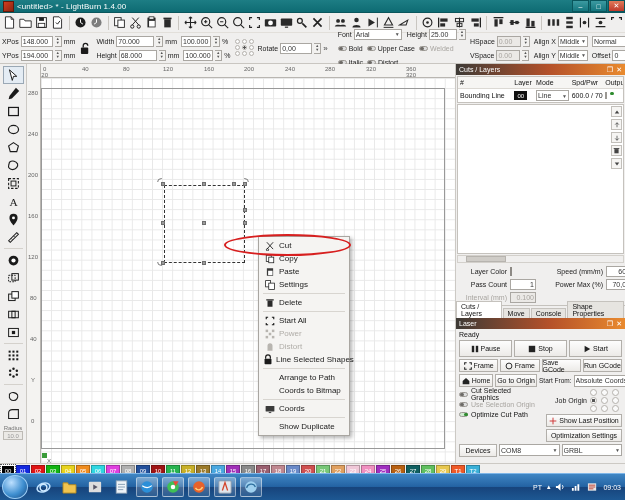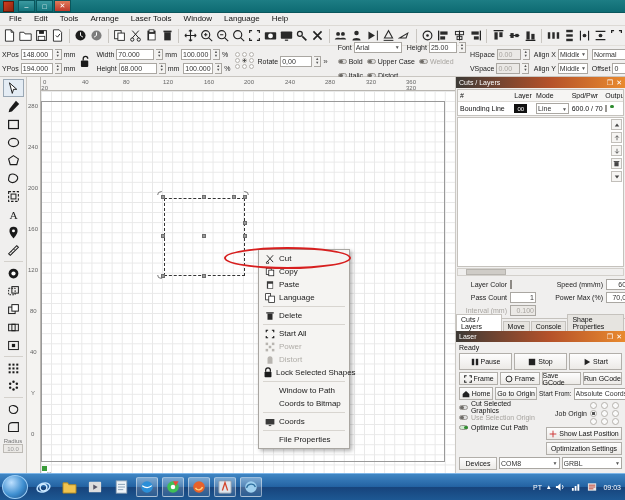--- a/index.html
+++ b/index.html
@@ -169,37 +169,28 @@
      border:1px solid rgba(255,255,255,.45);}
   .tray{margin-left:auto;display:flex;align-items:center;gap:5px;padding-right:4px;color:#fff;font-size:7px;}
 </style>
 </head>
 <body>
 
 <div class="app">
 
   <div class="titlebar">
     <span class="tb-icon"></span>
+    <span class="tb-title">&lt;untitled&gt; * - LightBurn 1.4.00</span>
     <span class="tb-btns">
       <span class="tb-btn">–</span>
       <span class="tb-btn">□</span>
       <span class="tb-btn close">✕</span>
     </span>
   </div>
 
-  <div class="menubar">
-    <span class="menuitem">File</span>
-    <span class="menuitem">Edit</span>
-    <span class="menuitem">Tools</span>
-    <span class="menuitem">Arrange</span>
-    <span class="menuitem">Laser Tools</span>
-    <span class="menuitem">Window</span>
-    <span class="menuitem">Language</span>
-    <span class="menuitem">Help</span>
-  </div>
 
   <div class="toolbar">
     <span class="tbtn">
         <svg width="13" height="13" viewBox="0 0 16 16">
           <path d="M3 1h7l3 3v11H3z" fill="#fff" stroke="#222" stroke-width="1.1"></path>
           <path d="M10 1v3h3" fill="none" stroke="#222" stroke-width="1.1"></path>
         </svg>
       </span>
     <span class="tbtn">
         <svg width="13" height="13" viewBox="0 0 16 16">
@@ -805,21 +796,21 @@
             </span>
           <span>Paste</span>
         </div>
         <div class="ctxitem">
           <span class="ctxicon">
               <svg width="10" height="10" viewBox="0 0 16 16">
                 <rect x="1" y="1" width="8" height="10" fill="#fff" stroke="#1a1a1a" stroke-width="1.2"></rect>
                 <rect x="6" y="5" width="9" height="10" fill="#fff" stroke="#1a1a1a" stroke-width="1.2"></rect>
               </svg>
             </span>
-          <span>Language</span>
+          <span>Settings</span>
         </div>
         <div class="ctxsep"></div>
         <div class="ctxitem">
           <span class="ctxicon">
               <svg width="10" height="10" viewBox="0 0 16 16">
                 <rect x="4" y="4" width="8" height="10" fill="#2a2a2a"></rect>
                 <rect x="2" y="2" width="12" height="2" fill="#2a2a2a"></rect>
               </svg>
             </span>
           <span>Delete</span>
@@ -855,45 +846,45 @@
             </span>
           <span>Distort</span>
         </div>
         <div class="ctxitem">
           <span class="ctxicon">
               <svg width="10" height="11" viewBox="0 0 12 14">
                 <path d="M3 6V4.2a3 3 0 016 0V6" fill="none" stroke="#1a1a1a" stroke-width="1.5"></path>
                 <rect x="1.6" y="6" width="8.8" height="7" rx="1" fill="#1a1a1a"></rect>
               </svg>
             </span>
-          <span>Lock Selected Shapes</span>
+          <span>Line Selected Shapes</span>
         </div>
         <div class="ctxsep"></div>
         <div class="ctxitem">
           <span class="ctxicon"></span>
-          <span>Window to Path</span>
+          <span>Arrange to Path</span>
         </div>
         <div class="ctxitem">
           <span class="ctxicon"></span>
           <span>Coords to Bitmap</span>
         </div>
         <div class="ctxsep"></div>
         <div class="ctxitem">
           <span class="ctxicon">
               <svg width="10" height="10" viewBox="0 0 16 16">
                 <rect x="1" y="3" width="14" height="9" rx="1" fill="#3a3a3a"></rect>
                 <rect x="6" y="13" width="4" height="1.5" fill="#3a3a3a"></rect>
               </svg>
             </span>
           <span>Coords</span>
         </div>
         <div class="ctxsep"></div>
         <div class="ctxitem">
           <span class="ctxicon"></span>
-          <span>File Properties</span>
+          <span>Show Duplicate</span>
         </div>
       </div>
 
       <div class="ctxhl" style="left:197px;top:170px;width:127px;height:22px"></div>
     </div>
 
     <div class="rightpane">
 
       <div class="dockhdr">
         <span class="t">Cuts / Layers</span>

